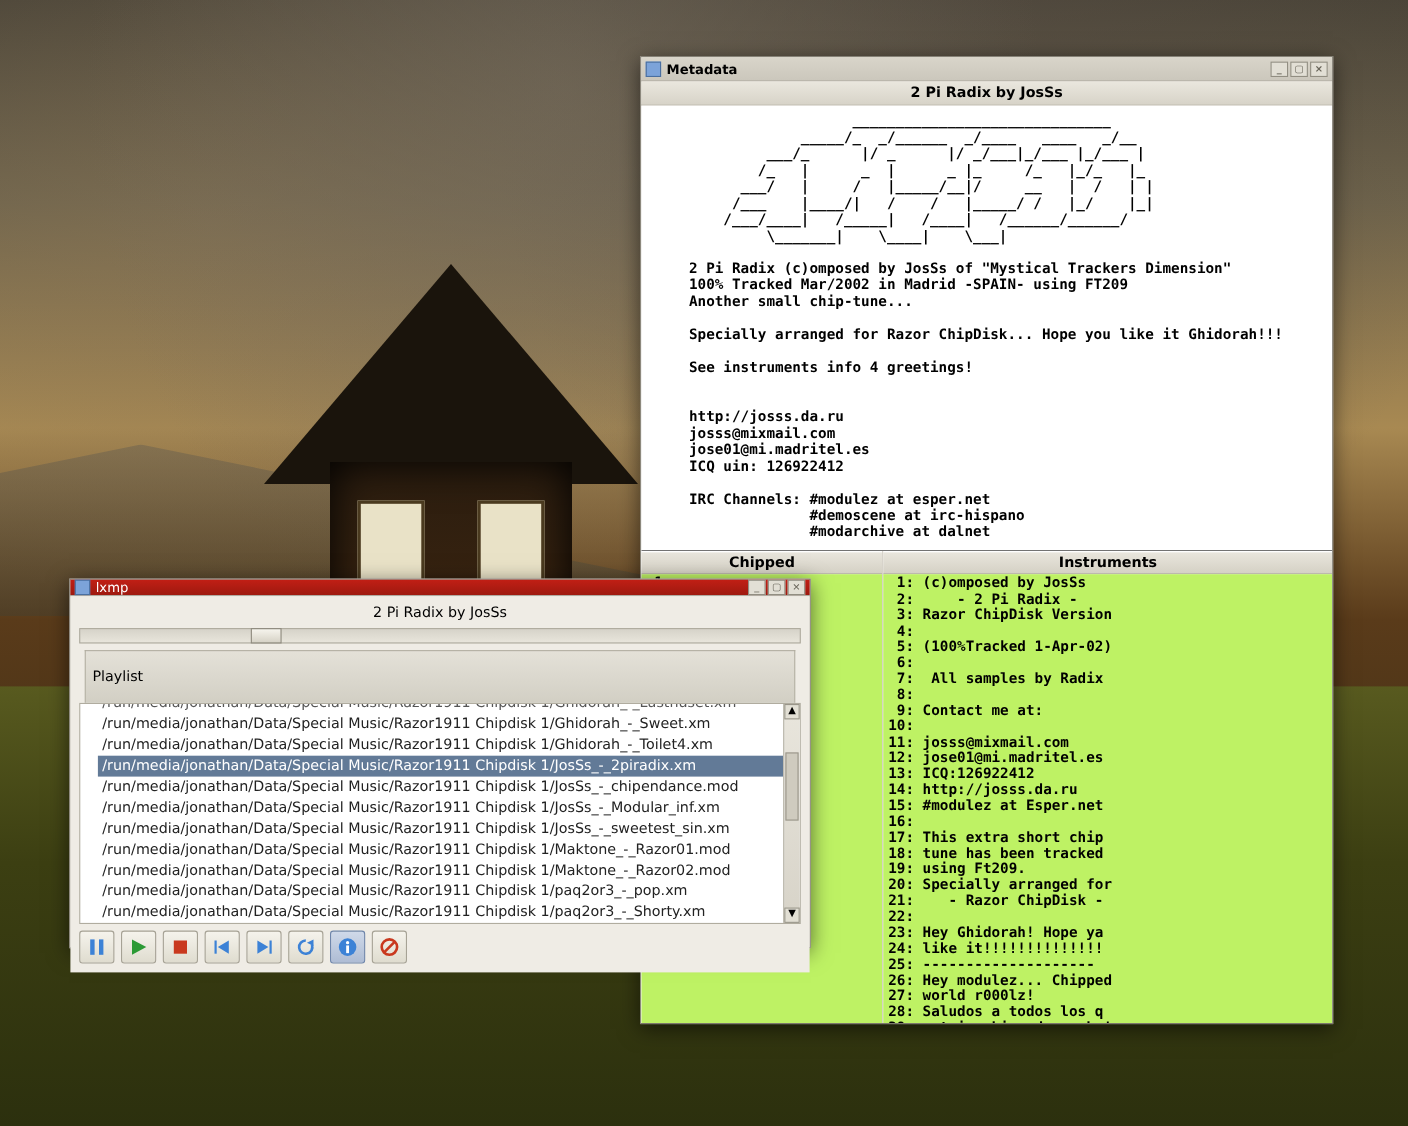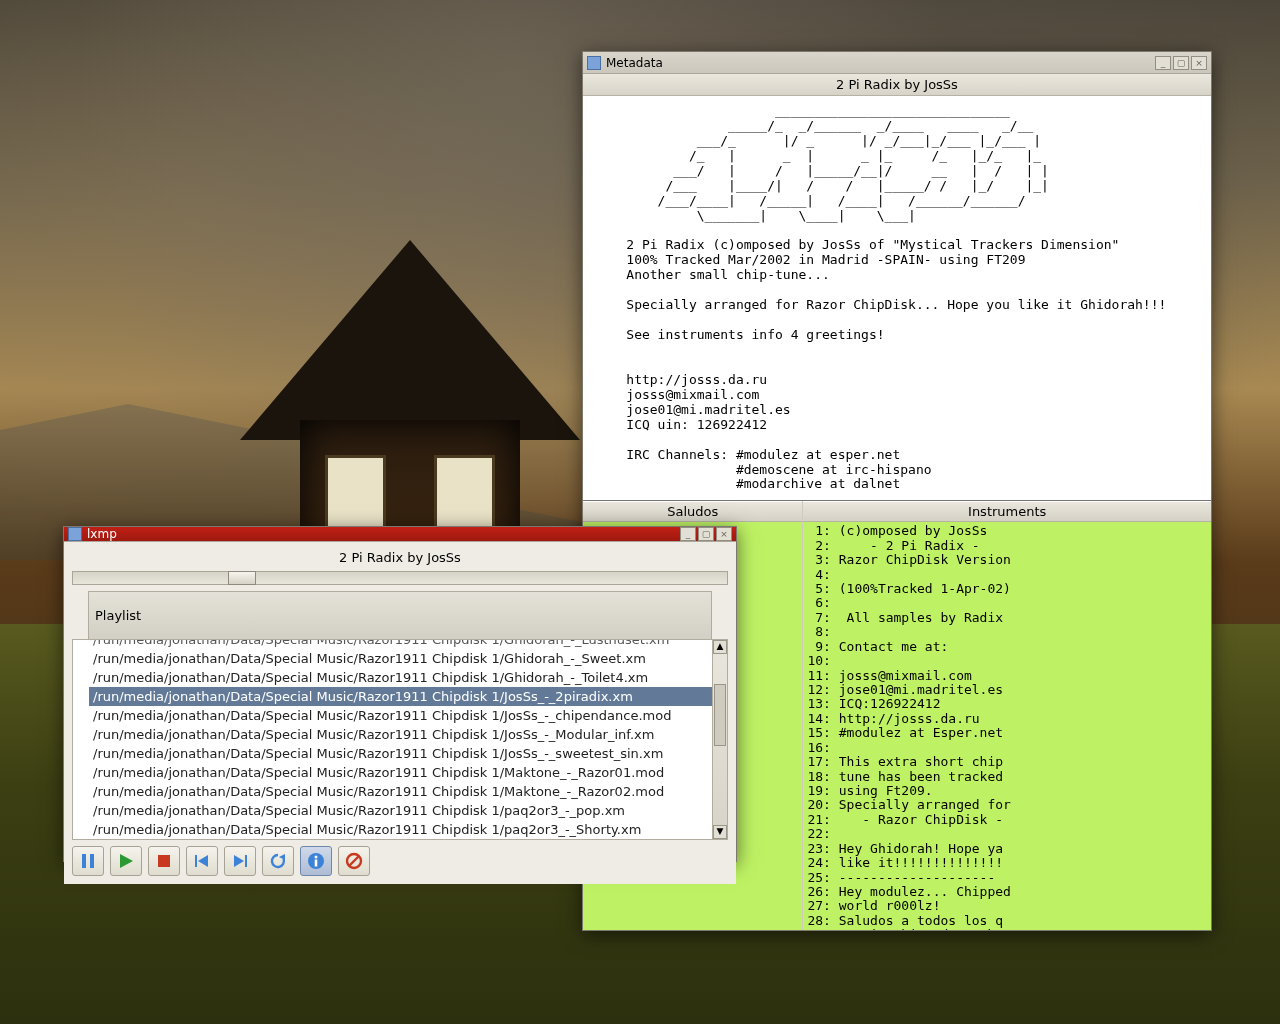--- a/index.html
+++ b/index.html
@@ -73,21 +73,21 @@
   }
   .titlebar .spacer { flex:1; }
   .winbtns { display:flex; gap:2px; }
   .winbtns span {
     width:16px; height:14px; border:1px solid #928e82;
     background:#e2dfd5; display:flex; align-items:center; justify-content:center;
     font-size:9px; color:#676358; cursor:pointer;
   }
 
   
-  #meta { left:582px; top:51px; width:630px; height:880px; }
+  #meta { left:582px; top:51px; width:630px; height:880px;font-weight:bold; }
   .subtitle {
     text-align:center; font-size:13px;
     background:linear-gradient(#eae7de,#d7d3c8);
     border-bottom:1px solid #b6b2a4; padding:3px 0;
   }
   .metabody {
     flex:1; display:flex; flex-direction:column; background:#fff; overflow:hidden;
   }
   .pre {
     font-family:"DejaVu Sans Mono","Courier New",monospace;
@@ -119,21 +119,21 @@
     background:linear-gradient(#d6d3c9,#e8e5db);
     border:1px solid #a9a598; position:relative;
   }
   .progress .thumb {
     position:absolute; top:-1px; height:14px; width:28px;
     left:155px;
     background:linear-gradient(#f6f4ed,#d6d2c6);
     border:1px solid #8e8a7e;
   }
   .playlist-hdr {
-    margin:0 24px; padding:16px 6px; font-size:13px;
+    margin:0 13px; padding:16px 6px; font-size:13px;
     background:linear-gradient(#e4e1d8,#d2cfc4);
     border:1px solid #b0ac9f; border-bottom:0;
   }
   .pl-wrap { margin:0 8px; border:1px solid #b0ac9f; flex:1; display:flex; background:#fff; min-height:0; }
   .pl { flex:1; overflow:hidden; font-size:13px;padding-left:16px; }
   .pl .row { padding:2px 4px; white-space:nowrap; color:#222; cursor:pointer; }
   .pl .row.clip { color:#555; }
   .pl .row.sel { background:#627a97; color:#fff; }
   .sb {
     width:15px; background:linear-gradient(#e9e6dd,#d7d3c8);
@@ -200,21 +200,21 @@
     http://josss.da.ru
     josss@mixmail.com
     jose01@mi.madritel.es
     ICQ uin: 126922412
 
     IRC Channels: #modulez at esper.net
                   #demoscene at irc-hispano
                   #modarchive at dalnet</div>
     <div class="lists">
       <div class="col" style="flex:0.35">
-        <div class="colhdr">Saludos</div>
+        <div class="colhdr">Chipped</div>
         <div class="colbody" id="samples"> 1:
  2:
  3:
  4:</div>
       </div>
       <div class="col" style="flex:0.65">
         <div class="colhdr">Instruments</div>
         <div class="colbody" id="instruments"> 1: (c)omposed by JosSs
  2:     - 2 Pi Radix -
  3: Razor ChipDisk Version

